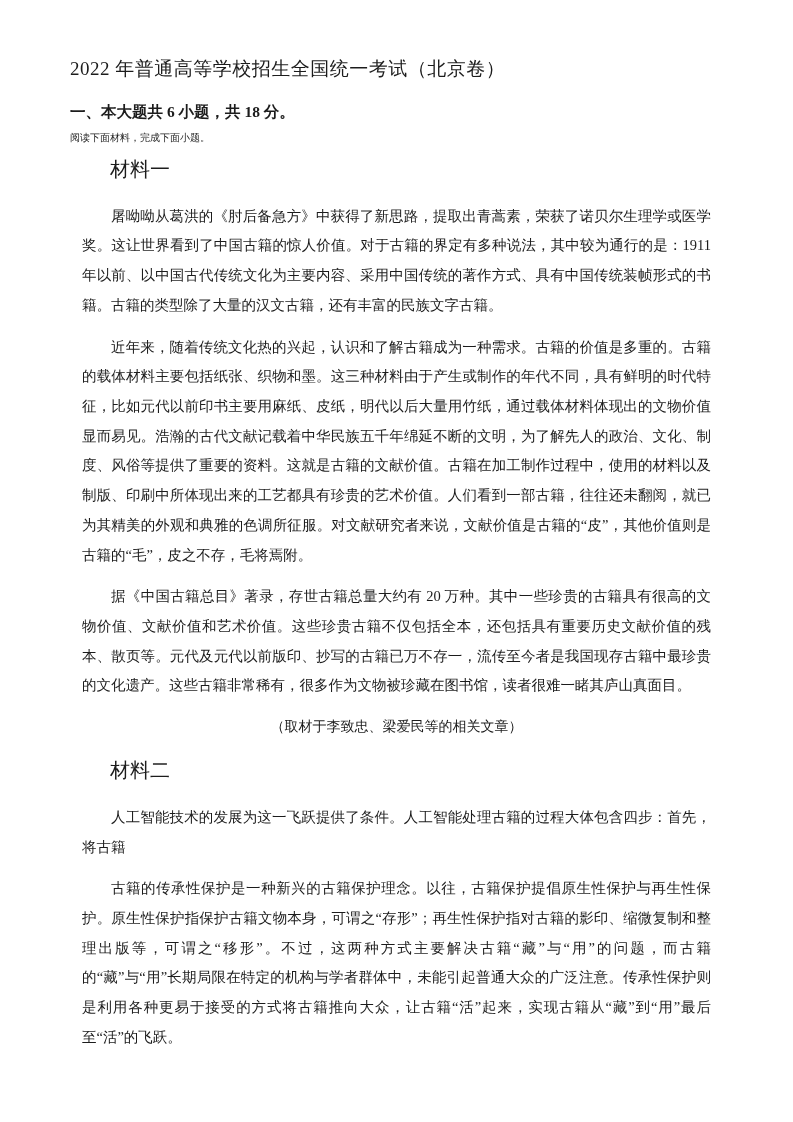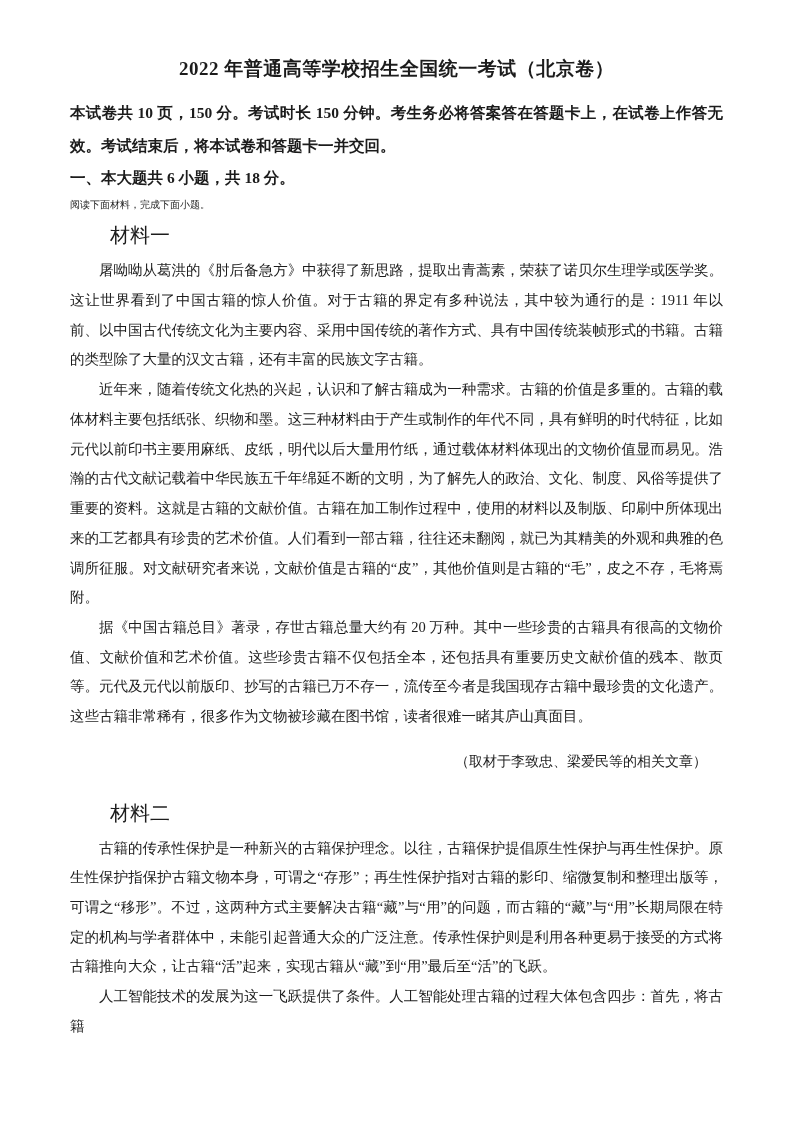--- a/index.html
+++ b/index.html
@@ -12,22 +12,22 @@
     width: 793px;
     height: 1122px;
     box-sizing: border-box;
     background: #ffffff;
     padding: 56px 70px 30px 70px;
     font-family: "Liberation Serif", "DejaVu Serif", serif;
     color: #1c1c1c;
     overflow: hidden;
   }
   .doc-title {
-    text-align: center;
-    font-weight: bold;
+    text-align: left;
+    font-weight: normal;
     font-size: 19px;
     line-height: 1.35;
     margin: 0 0 14px 0;
     letter-spacing: 0.5px;
   }
   .doc-subject {
     text-align: center;
     font-weight: bold;
     font-size: 18px;
     line-height: 1.3;
@@ -56,52 +56,51 @@
     font-size: 20px;
     line-height: 2.05;
     text-indent: 2em;
     margin: 0;
   }
   p.body-para {
     font-size: 14.5px;
     line-height: 2.05;
     text-indent: 2em;
     text-align: justify;
-    margin: 0;
+    margin: 12px;
   }
   .attribution {
     font-size: 14px;
     line-height: 2.05;
-    text-align: right;
-    margin: 16px;
+    text-align: center;
+    margin: 8px;
   }
 </style>
 </head>
 <body>
 
 <div class="page">
 
   <h1 class="doc-title">2022 年普通高等学校招生全国统一考试（北京卷）</h1>
 
 
-  <p class="instructions">本试卷共 10 页，150 分。考试时长 150 分钟。考生务必将答案答在答题卡上，在试卷上作答无效。考试结束后，将本试卷和答题卡一并交回。</p>
 
   <p class="section-heading">一、本大题共 6 小题，共 18 分。</p>
 
   <p class="prompt">阅读下面材料，完成下面小题。</p>
 
   <p class="material-label">材料一</p>
 
   <p class="body-para">屠呦呦从葛洪的《肘后备急方》中获得了新思路，提取出青蒿素，荣获了诺贝尔生理学或医学奖。这让世界看到了中国古籍的惊人价值。对于古籍的界定有多种说法，其中较为通行的是：1911 年以前、以中国古代传统文化为主要内容、采用中国传统的著作方式、具有中国传统装帧形式的书籍。古籍的类型除了大量的汉文古籍，还有丰富的民族文字古籍。</p>
 
   <p class="body-para">近年来，随着传统文化热的兴起，认识和了解古籍成为一种需求。古籍的价值是多重的。古籍的载体材料主要包括纸张、织物和墨。这三种材料由于产生或制作的年代不同，具有鲜明的时代特征，比如元代以前印书主要用麻纸、皮纸，明代以后大量用竹纸，通过载体材料体现出的文物价值显而易见。浩瀚的古代文献记载着中华民族五千年绵延不断的文明，为了解先人的政治、文化、制度、风俗等提供了重要的资料。这就是古籍的文献价值。古籍在加工制作过程中，使用的材料以及制版、印刷中所体现出来的工艺都具有珍贵的艺术价值。人们看到一部古籍，往往还未翻阅，就已为其精美的外观和典雅的色调所征服。对文献研究者来说，文献价值是古籍的“皮”，其他价值则是古籍的“毛”，皮之不存，毛将焉附。</p>
 
   <p class="body-para">据《中国古籍总目》著录，存世古籍总量大约有 20 万种。其中一些珍贵的古籍具有很高的文物价值、文献价值和艺术价值。这些珍贵古籍不仅包括全本，还包括具有重要历史文献价值的残本、散页等。元代及元代以前版印、抄写的古籍已万不存一，流传至今者是我国现存古籍中最珍贵的文化遗产。这些古籍非常稀有，很多作为文物被珍藏在图书馆，读者很难一睹其庐山真面目。</p>
 
   <p class="attribution">（取材于李致忠、梁爱民等的相关文章）</p>
 
   <p class="material-label">材料二</p>
 
+  <p class="body-para">人工智能技术的发展为这一飞跃提供了条件。人工智能处理古籍的过程大体包含四步：首先，将古籍</p>
+
   <p class="body-para">古籍的传承性保护是一种新兴的古籍保护理念。以往，古籍保护提倡原生性保护与再生性保护。原生性保护指保护古籍文物本身，可谓之“存形”；再生性保护指对古籍的影印、缩微复制和整理出版等，可谓之“移形”。不过，这两种方式主要解决古籍“藏”与“用”的问题，而古籍的“藏”与“用”长期局限在特定的机构与学者群体中，未能引起普通大众的广泛注意。传承性保护则是利用各种更易于接受的方式将古籍推向大众，让古籍“活”起来，实现古籍从“藏”到“用”最后至“活”的飞跃。</p>
-
-  <p class="body-para">人工智能技术的发展为这一飞跃提供了条件。人工智能处理古籍的过程大体包含四步：首先，将古籍</p>
 
 </div>
 
 </body></html>

